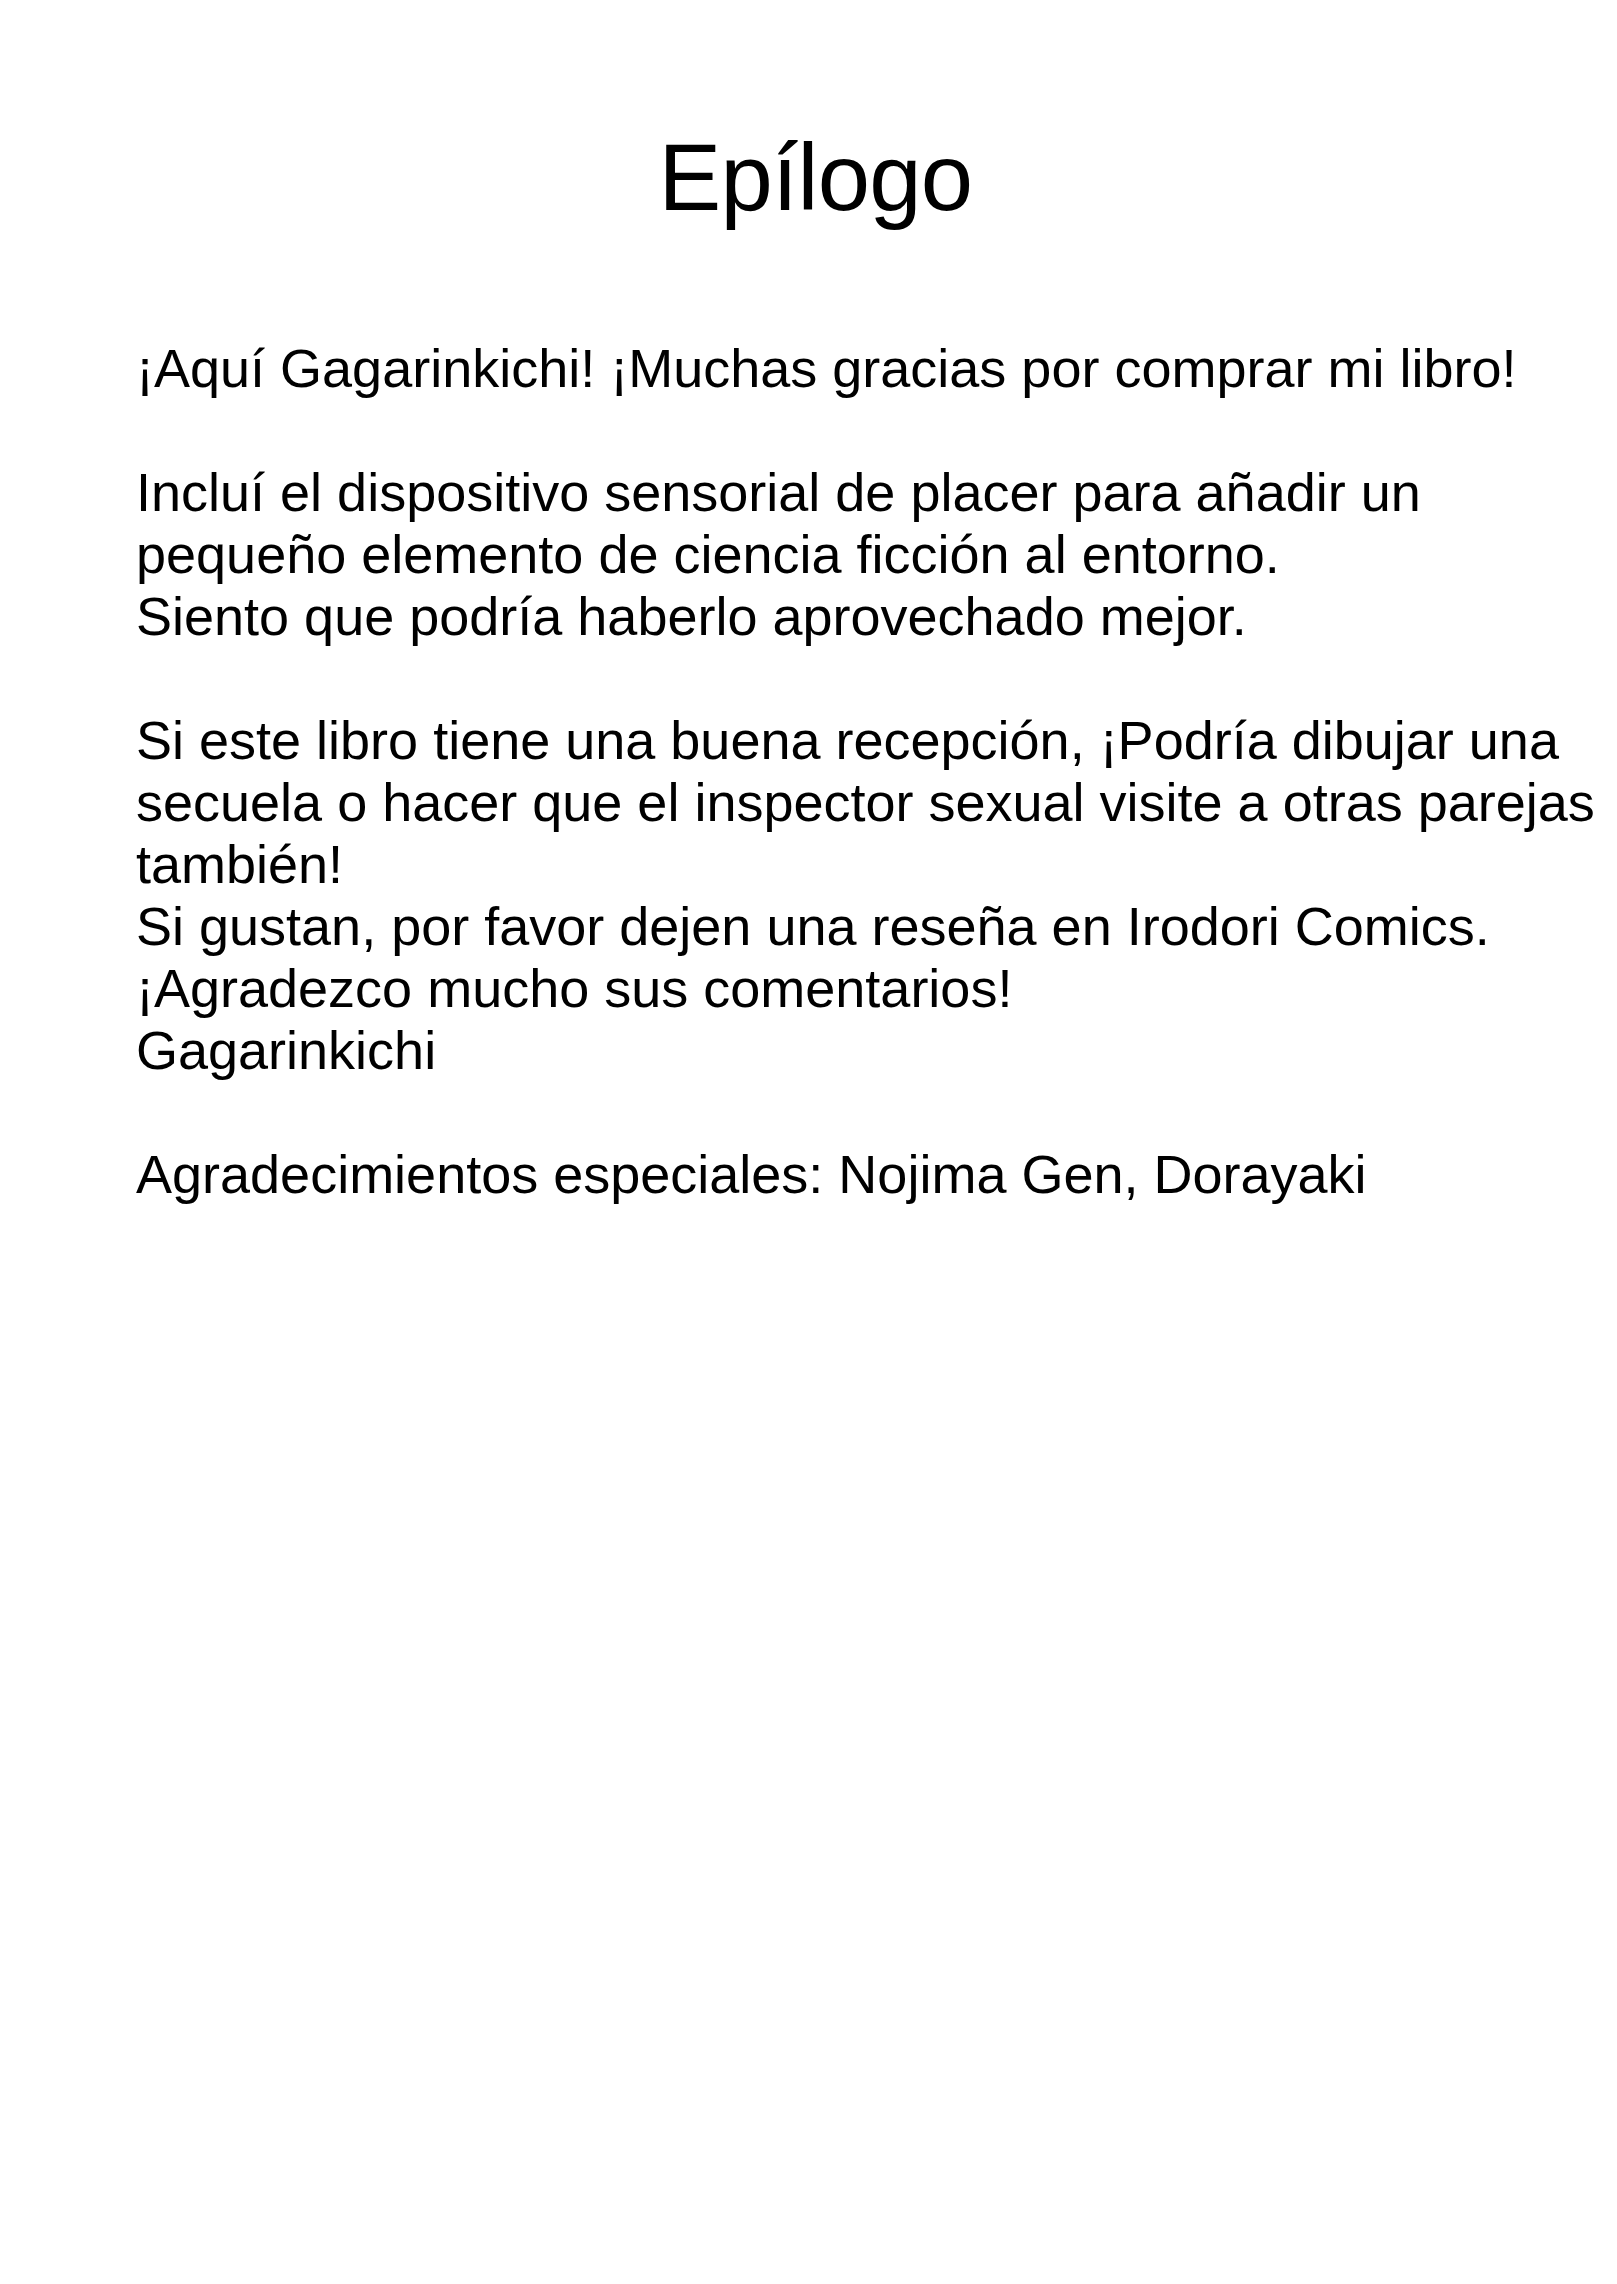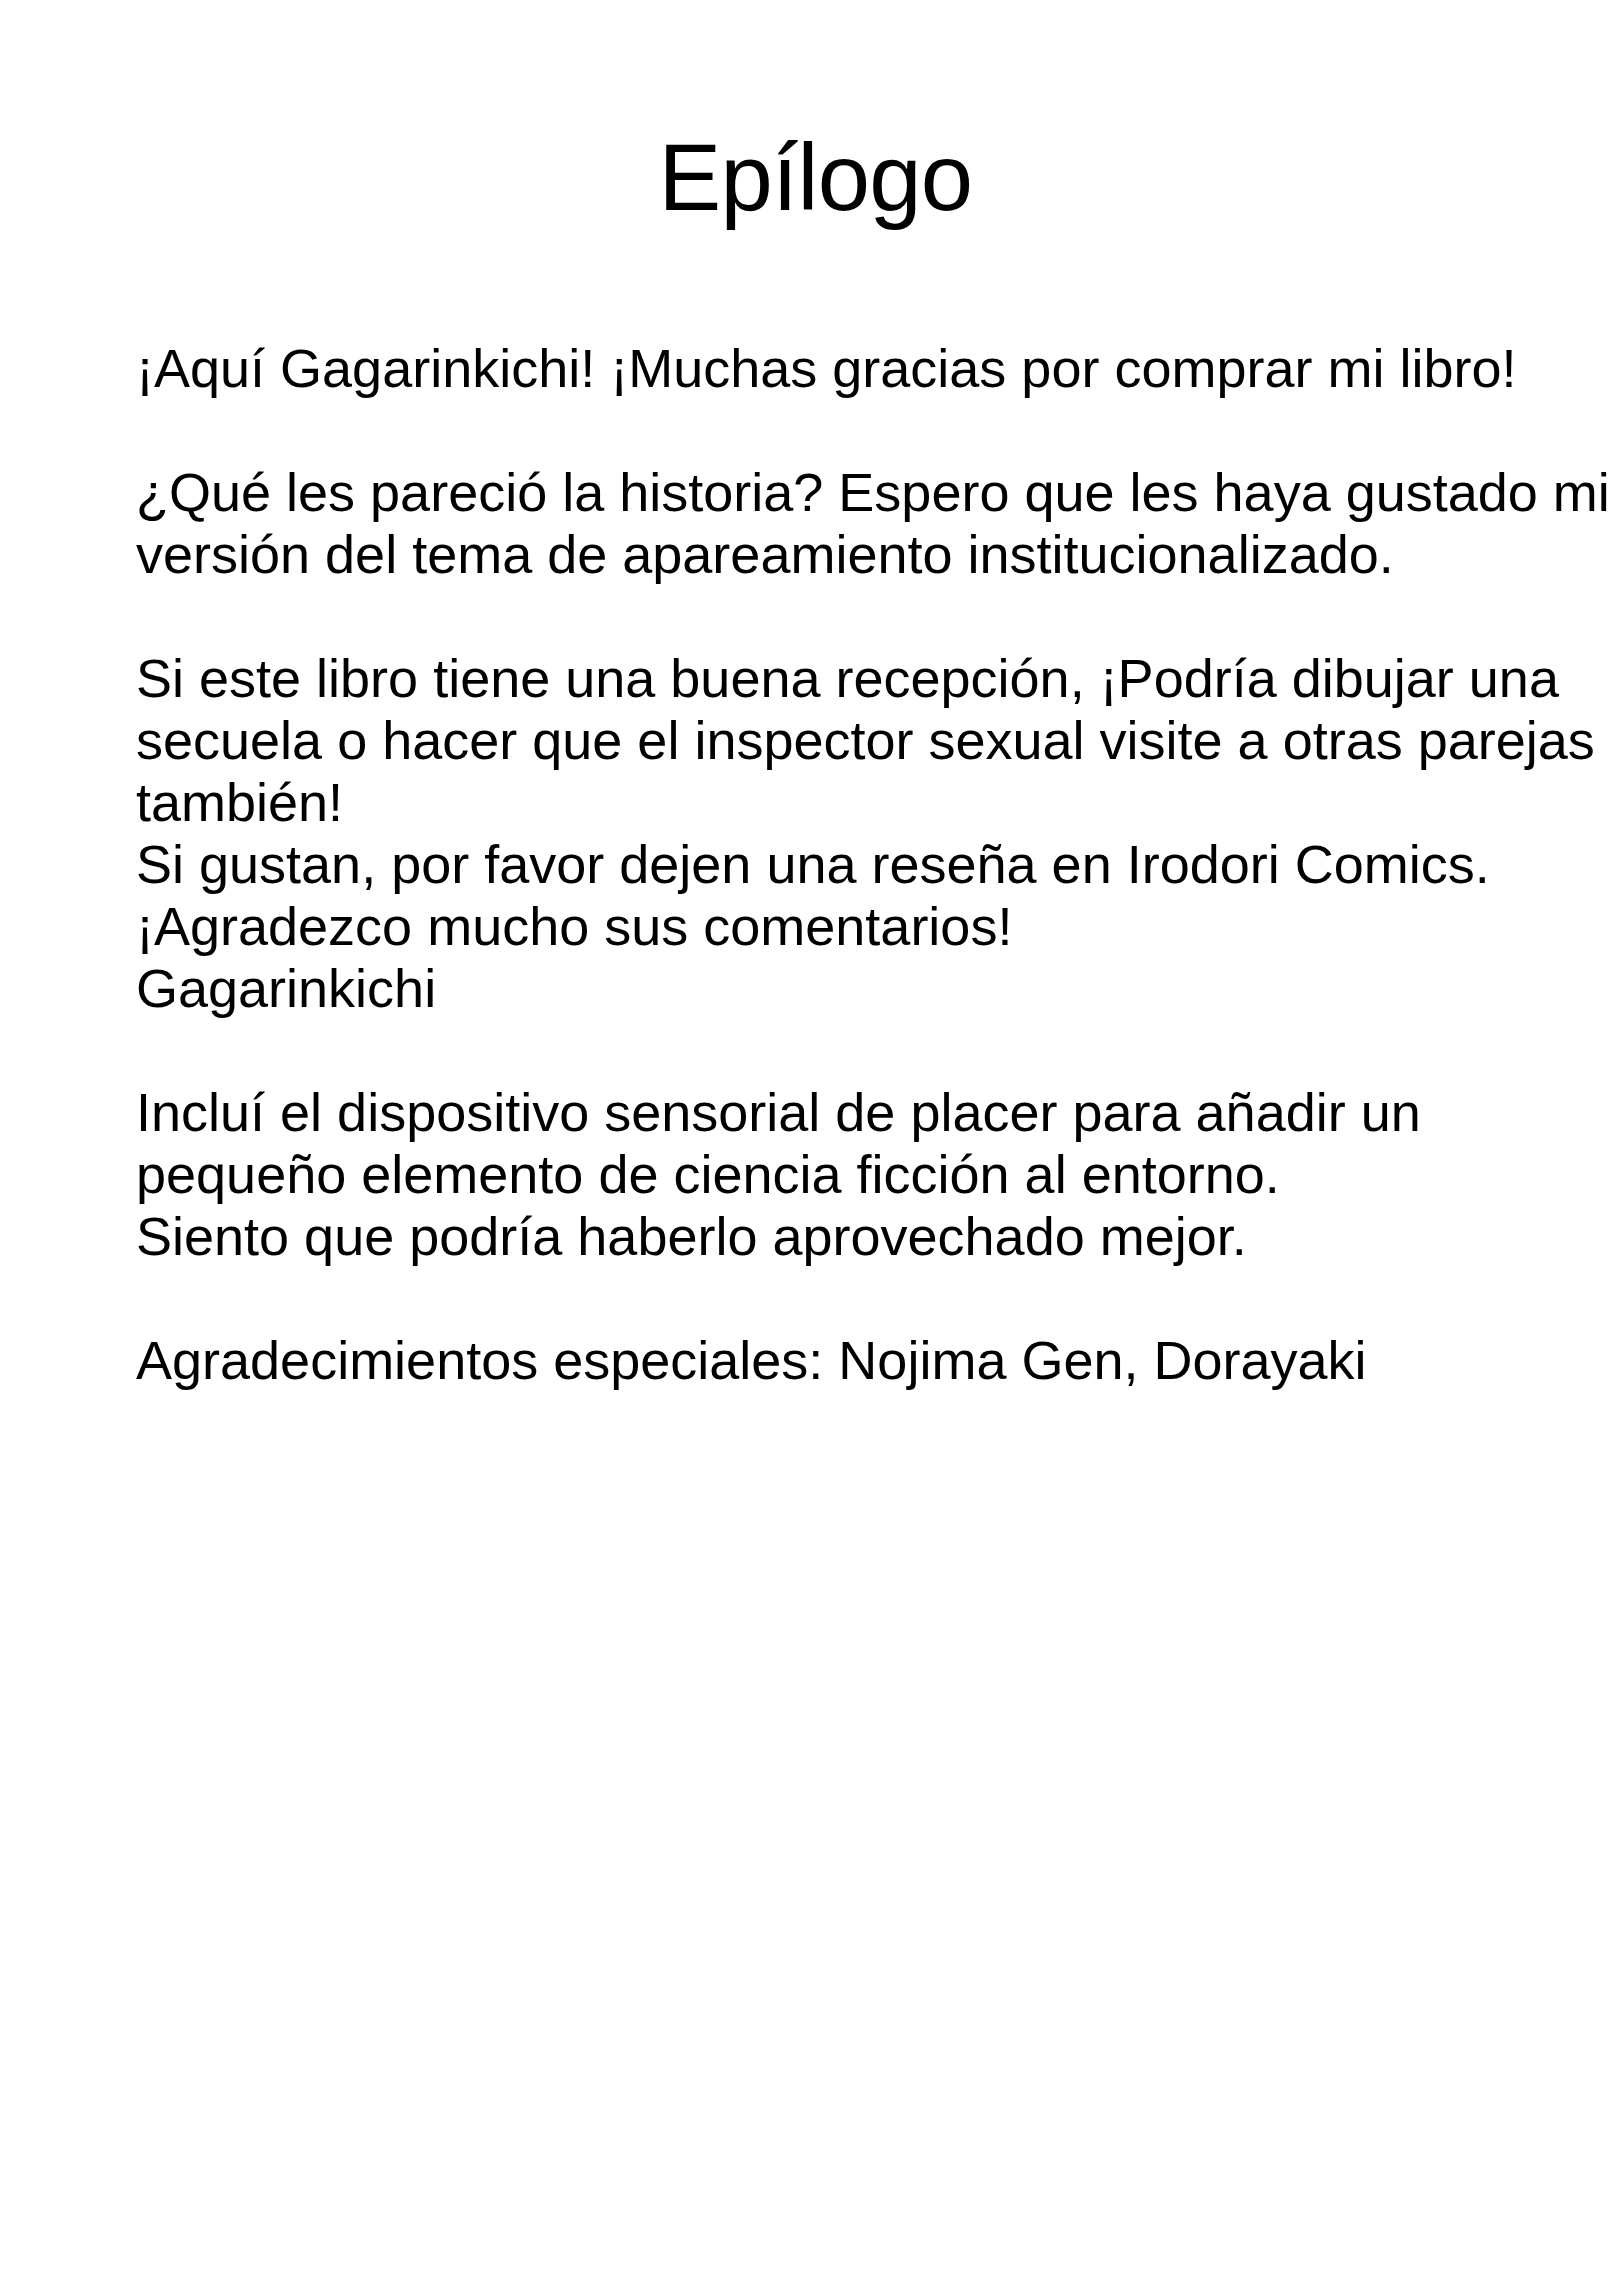--- a/index.html
+++ b/index.html
@@ -52,34 +52,30 @@
 <body>
 
 <div class="page">
   <h1 class="page-title">Epílogo</h1>
 
   <div class="body-text">
       <div class="paragraph">
         <div class="line">¡Aquí Gagarinkichi! ¡Muchas gracias por comprar mi libro!</div>
       </div>
       <div class="paragraph">
-        <div class="line">¿Qué les pareció la historia? Espero que les haya gustado mi</div>
-        <div class="line">versión del tema de apareamiento institucionalizado.</div>
+        <div class="line">Incluí el dispositivo sensorial de placer para añadir un</div>
+        <div class="line">pequeño elemento de ciencia ficción al entorno.</div>
+        <div class="line">Siento que podría haberlo aprovechado mejor.</div>
       </div>
       <div class="paragraph">
         <div class="line">Si este libro tiene una buena recepción, ¡Podría dibujar una</div>
         <div class="line">secuela o hacer que el inspector sexual visite a otras parejas</div>
         <div class="line">también!</div>
         <div class="line">Si gustan, por favor dejen una reseña en Irodori Comics.</div>
         <div class="line">¡Agradezco mucho sus comentarios!</div>
         <div class="line">Gagarinkichi</div>
       </div>
       <div class="paragraph">
-        <div class="line">Incluí el dispositivo sensorial de placer para añadir un</div>
-        <div class="line">pequeño elemento de ciencia ficción al entorno.</div>
-        <div class="line">Siento que podría haberlo aprovechado mejor.</div>
-      </div>
-      <div class="paragraph">
         <div class="line">Agradecimientos especiales: Nojima Gen, Dorayaki</div>
       </div>
     </div>
 </div>
 
 
 </body></html>

